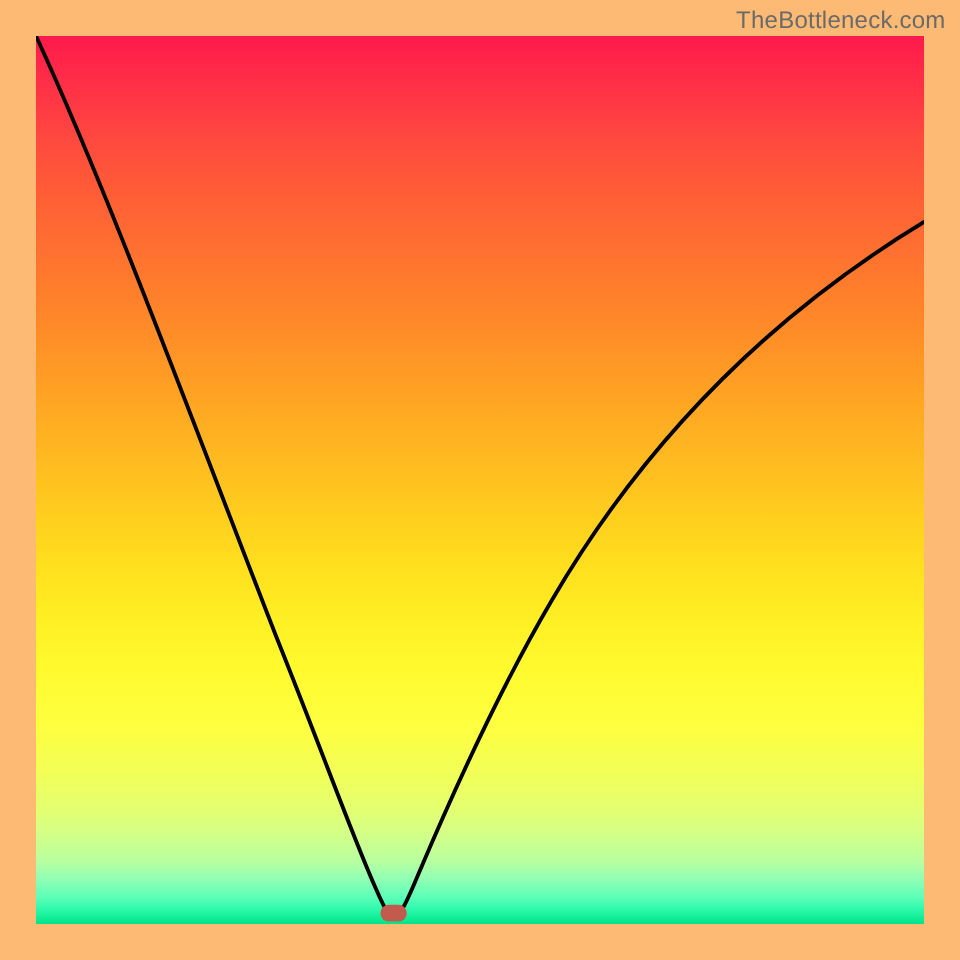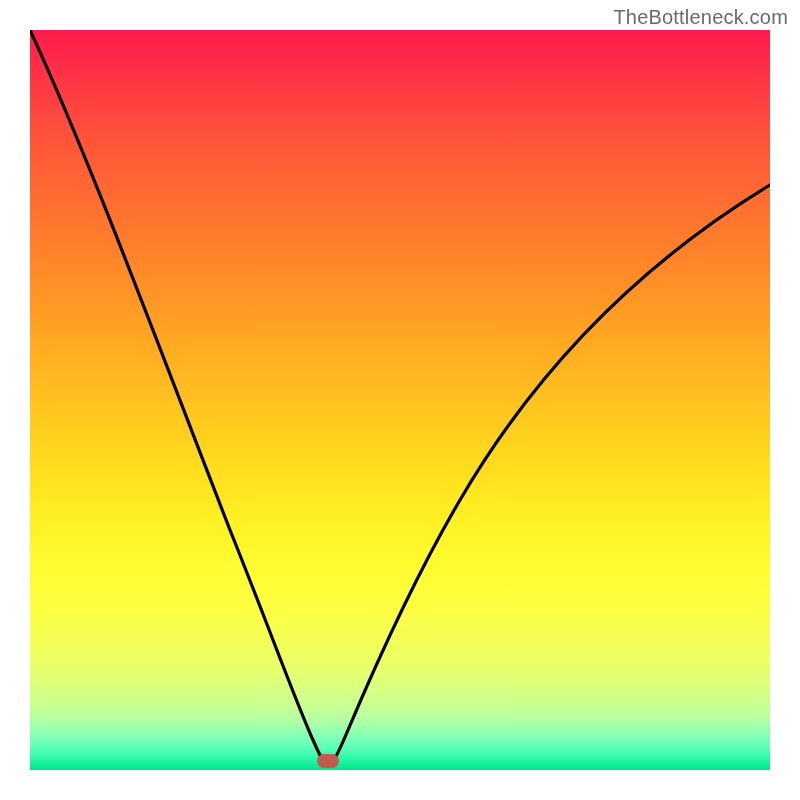--- a/index.html
+++ b/index.html
@@ -10,21 +10,21 @@
     background: #000;
     overflow: hidden;
     font-family: Arial, Helvetica, sans-serif;
   }
   .frame {
     position: absolute;
     top: 0;
     left: 0;
     width: 800px;
     height: 800px;
-    background: #ffffff;
+    background: #fdba74;
   }
   .plot {
     position: absolute;
     left: 30px;
     top: 30px;
     width: 740px;
     height: 740px;
     overflow: hidden;
   }
   .gradient {

